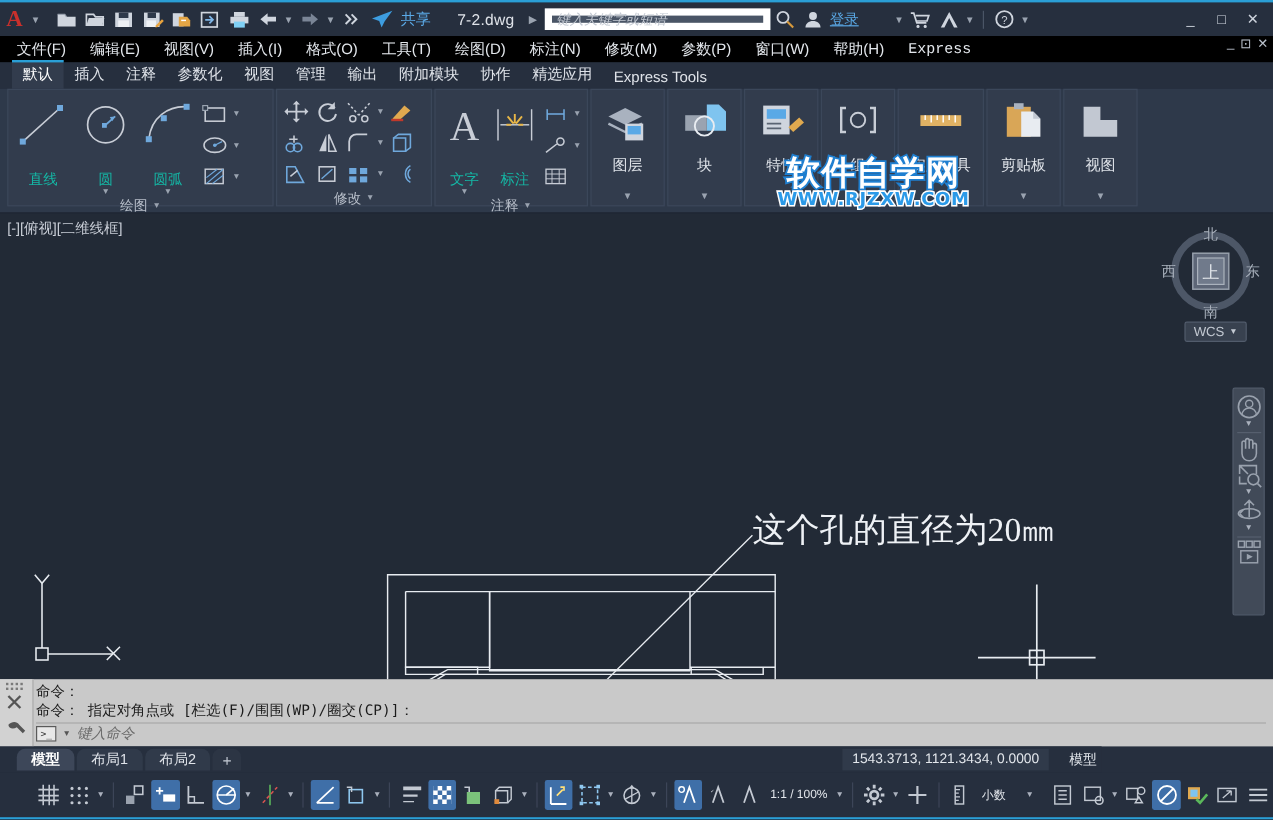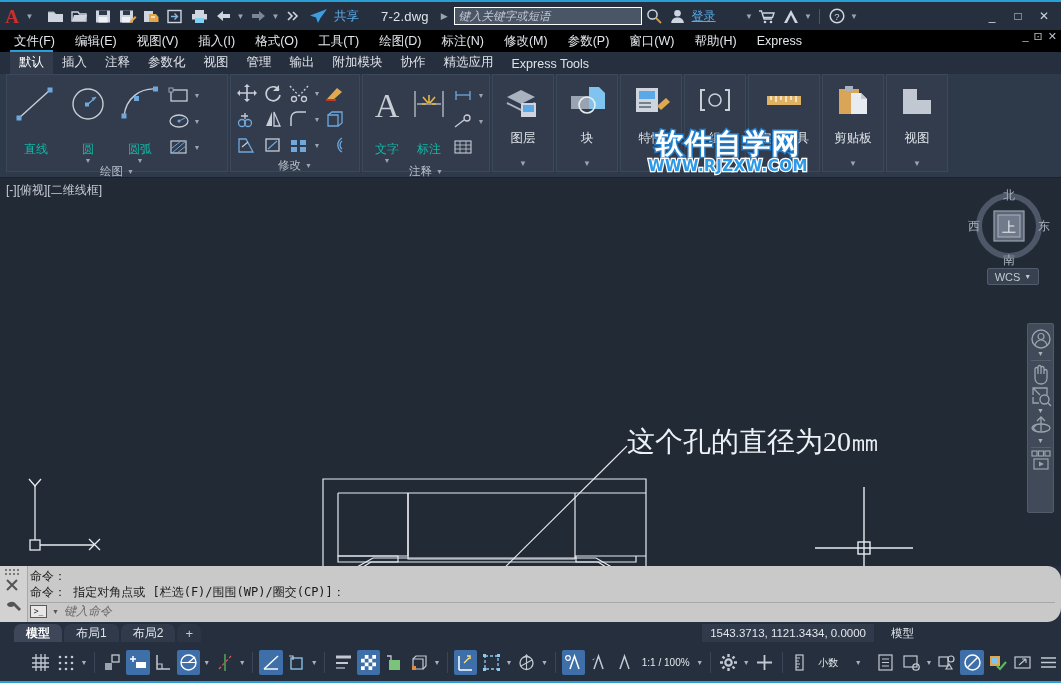--- a/index.html
+++ b/index.html
@@ -23,33 +23,33 @@
   }
   .tb-icon svg{ display:block; }
   .tb-caret{ width:11px; height:22px; display:flex; align-items:center; justify-content:center; color:#9aa3b0; font-size:8px;}
   .tb-sep{ width:8px; }
   .appA{ font-size:19px; font-weight:bold; color:#c9302c; font-family:"Liberation Serif",serif; line-height:1; }
   .share-label{ color:#5aa9e6; font-size:12.5px; margin-left:3px; }
   .doc-title{ color:#dfe3e9; font-size:13px; margin-left:22px; letter-spacing:.2px;}
   .doc-arrow{ color:#9aa3b0; font-size:9px; margin-left:12px; }
   .search-box{
     margin-left:6px; width:188px; height:18px; background:#4a5566;
-    border:1px solid #ffffff; display:flex; align-items:center; padding:0 4px;
+    border:6px solid #ffffff; display:flex; align-items:center; padding:0 4px;
   }
   .search-box span{ font-size:11.5px; color:#c3c9d2; font-style:italic; white-space:nowrap;}
   .login{ color:#5aa9e6; font-size:12px; text-decoration:underline; margin-left:2px;}
   .win-btn{ width:26px; height:26px; display:flex; align-items:center; justify-content:center; color:#cfd5de; font-size:12px;}
 
   
   .menubar{
     position:absolute; left:0; top:30px; width:1061px; height:22px;
     background:#000000; display:flex; align-items:center; padding-left:14px;
   }
   .menubar .mi{ color:#e3e7ec; font-size:12.5px; margin-right:20px; white-space:nowrap;}
-  .menubar .mi:last-child{ margin-right:0; }
+  .menubar .mi:last-child{ margin-right:0;font-family:Liberation Mono, monospace; }
 
   
   .ribtabs{
     position:absolute; left:0; top:52px; width:1061px; height:22px;
     background:#262f3e; display:flex; align-items:flex-end; padding-left:10px;
   }
   .rt{ color:#dfe3e9; font-size:12.5px; padding:2px 9px 3px; white-space:nowrap;}
   .rt.active{ background:#323c4d; color:#ffffff; border-top:2px solid #2a9fd6;}
   .rib-rightbtns{
     position:absolute; right:4px; top:30px; display:flex; gap:5px; color:#b9c0cb; font-size:11px;
@@ -133,21 +133,20 @@
     display:flex; flex-direction:column; align-items:center; padding-top:4px;
   }
   .navbar .nb{ width:24px; display:flex; align-items:center; justify-content:center; }
   .navbar .nbc{ font-size:7px; color:#aab1bd; line-height:7px; height:8px;}
   .navbar .hr{ width:20px; height:1px; background:#565f6e; margin:2px 0;}
 
   
   .cmdarea{
     position:absolute; left:0; top:566px; width:1061px; height:56px;
     background:#c9c9c9;
-    border-radius:14px;
   }
   .cmd-gutter{ position:absolute; left:0; top:0; width:28px; height:56px; background:#d2d2d2; border-right:1px solid #a8a8a8;}
   .cmd-hist{ position:absolute; left:30px; top:2px; width:1025px; }
   .cmd-line{ color:#1b1b1b; font-size:12px; font-family:"DejaVu Sans Mono","Liberation Mono",monospace; line-height:16px; white-space:nowrap;}
   .cmd-input{
     position:absolute; left:30px; top:36px; width:1025px; height:18px;
     display:flex; align-items:center; gap:5px; border-top:1px solid #a8a8a8;
   }
   .cmd-input .ph{ color:#6b6b6b; font-size:12px; font-style:italic;}
   .cmd-prompt-box{

